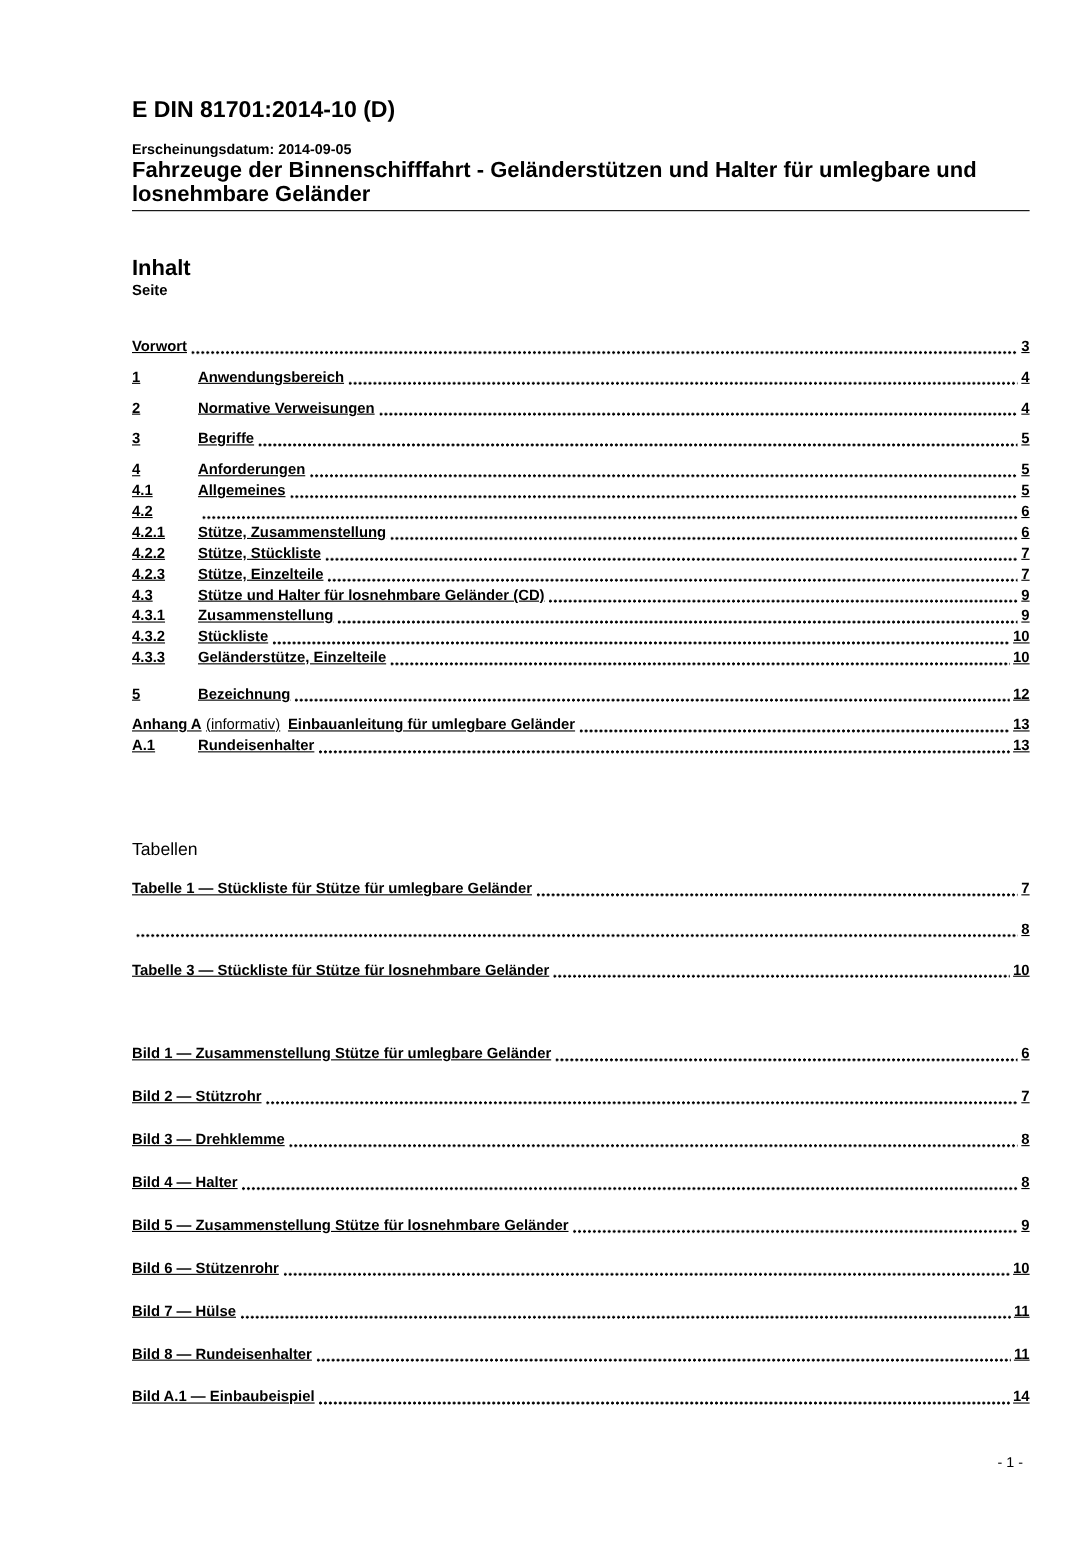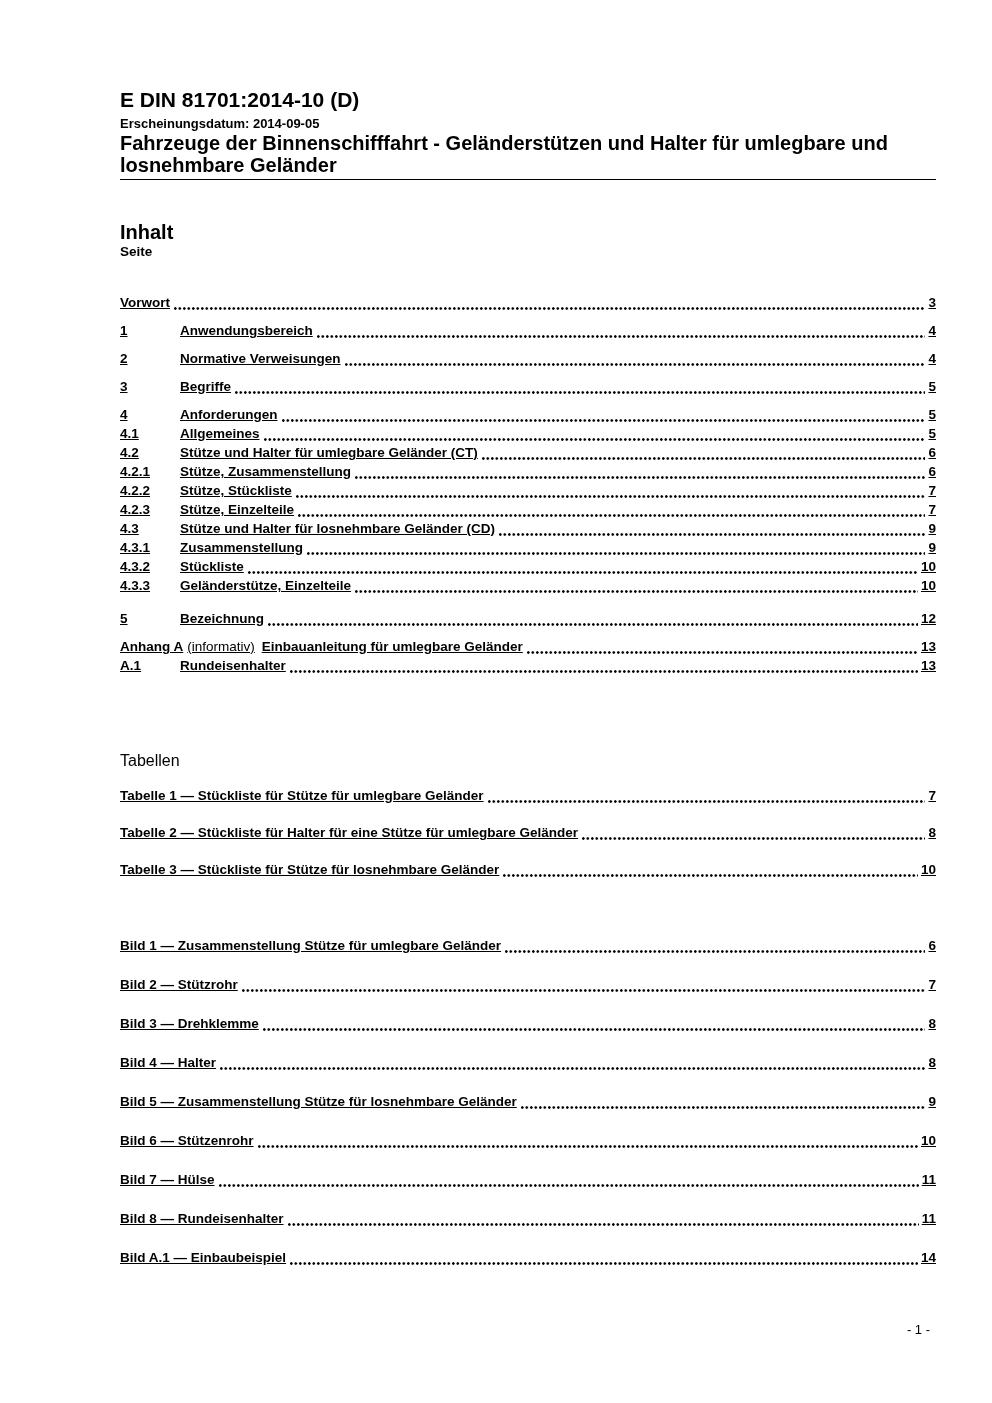--- a/index.html
+++ b/index.html
@@ -18,21 +18,21 @@
     font-size: 21px;
     font-weight: bold;
     line-height: 24px;
     margin: 0;
     letter-spacing: 0px;
   }
   .pub-date {
     font-size: 13px;
     font-weight: bold;
     line-height: 16px;
-    margin-top: 4px;
+    margin-top: 16px;
   }
   .doc-title {
     font-size: 20px;
     font-weight: bold;
     line-height: 22px;
   }
   .title-divider {
     border: none;
     border-top: 1.5px solid #000;
     margin: 3px 0 0 0;
@@ -143,21 +143,20 @@
         <span class="pg">5</span>
       </div>
       <div class="toc-row sub">
         <span class="num">4.1</span>
         <span class="lbl">Allgemeines</span>
         <span class="leader"></span>
         <span class="pg">5</span>
       </div>
       <div class="toc-row sub">
         <span class="num">4.2</span>
-        <span class="lbl">Stütze und Halter für umlegbare Geländer (CT)</span>
         <span class="leader"></span>
         <span class="pg">6</span>
       </div>
       <div class="toc-row sub">
         <span class="num">4.2.1</span>
         <span class="lbl">Stütze, Zusammenstellung</span>
         <span class="leader"></span>
         <span class="pg">6</span>
       </div>
       <div class="toc-row sub">
@@ -216,21 +215,20 @@
     </div>
 
   <div class="tables-heading">Tabellen</div>
   <div class="table-list" id="table-entries">
       <div class="toc-row">
         <span class="lbl">Tabelle 1 — Stückliste für Stütze für umlegbare Geländer</span>
         <span class="leader"></span>
         <span class="pg">7</span>
       </div>
       <div class="toc-row">
-        <span class="lbl">Tabelle 2 — Stückliste für Halter für eine Stütze für umlegbare Geländer</span>
         <span class="leader"></span>
         <span class="pg">8</span>
       </div>
       <div class="toc-row">
         <span class="lbl">Tabelle 3 — Stückliste für Stütze für losnehmbare Geländer</span>
         <span class="leader"></span>
         <span class="pg">10</span>
       </div>
     </div>
 

